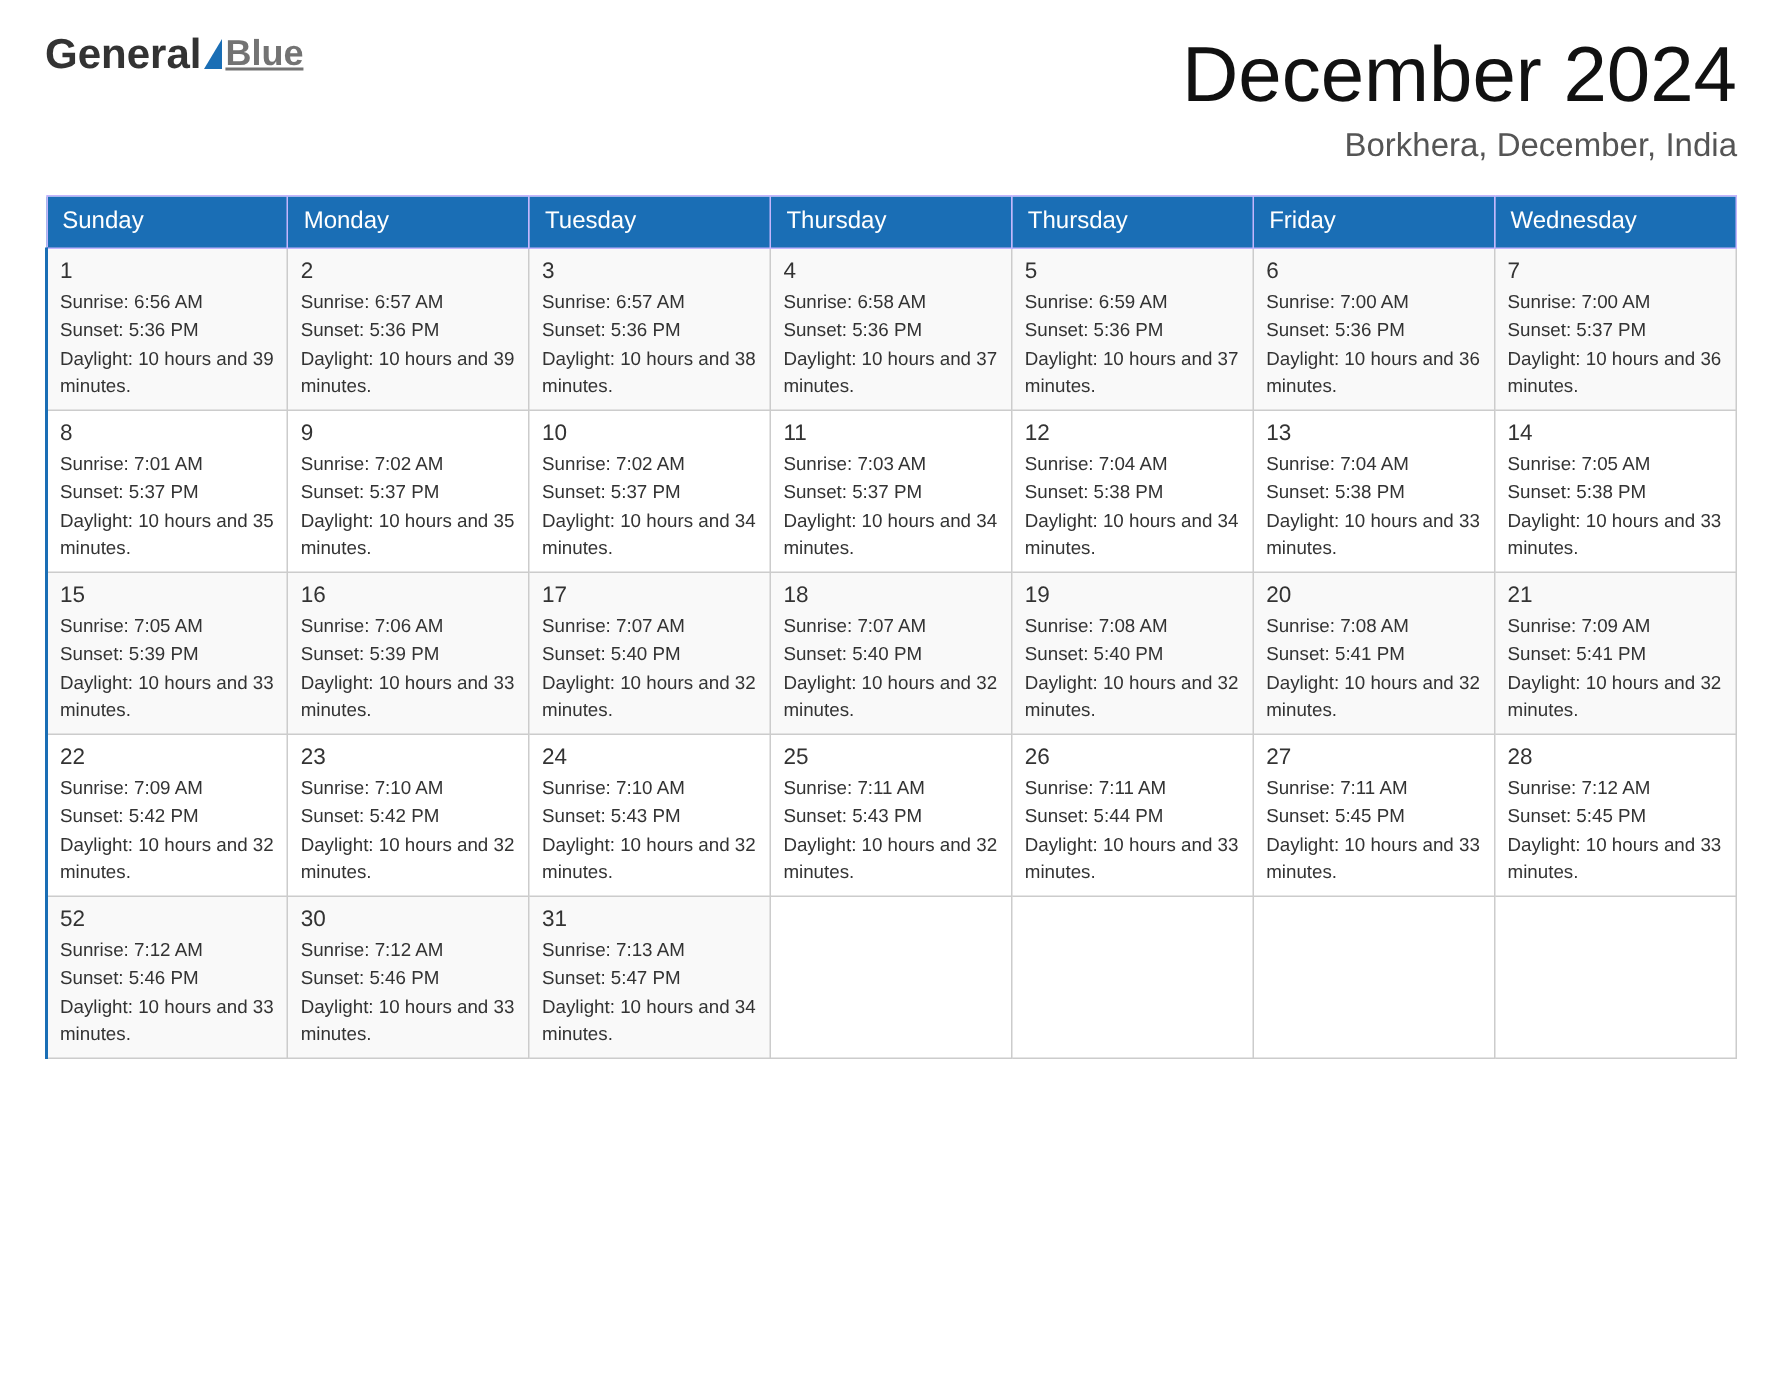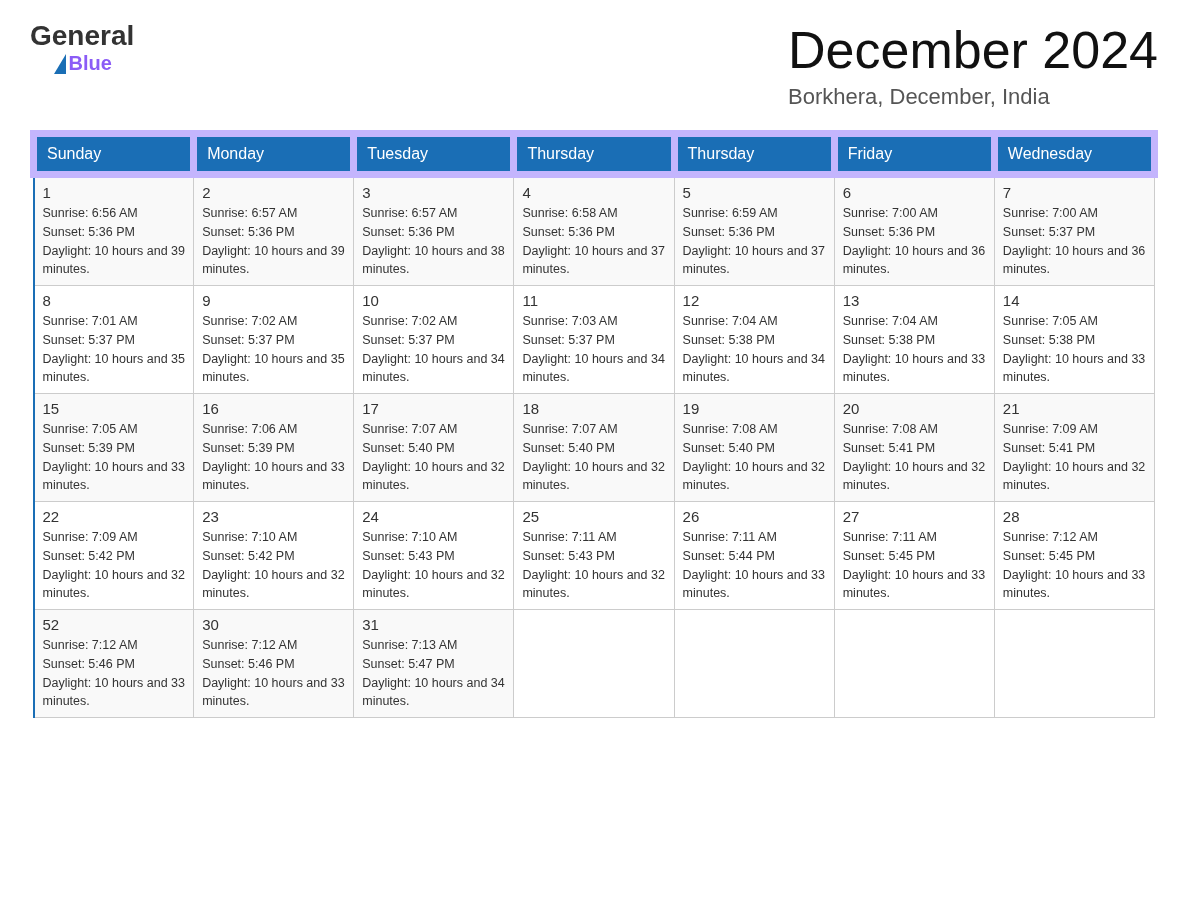--- a/index.html
+++ b/index.html
@@ -17,46 +17,47 @@
       margin-bottom: 20px;
     }
     .logo {
       display: flex;
       flex-direction: column;
       align-items: flex-start;
     }
     .logo-text {
       display: flex;
       align-items: center;
-      flex-direction: column;
     }
     .logo-general {
       font-size: 28px;
       font-weight: bold;
       color: #333;
     }
     .logo-blue-part {
       display: flex;
       align-items: center;
     }
     .logo-triangle {
       width: 0;
       height: 0;
       border-left: 12px solid transparent;
       border-right: 0px solid transparent;
       border-bottom: 20px solid #1a6eb5;
       margin-left: 2px;
       margin-right: 2px;
     }
     .logo-blue {
-      font-size: 20px;
+      font-size: 24px;
       font-weight: bold;
-      color: #8b5cf6;
+      color: #737373;
+      text-decoration: underline;
     }
     .title-section {
+      text-align: right;
     }
     .month-title {
       font-size: 52px;
       font-weight: normal;
       color: #111;
     }
     .location {
       font-size: 22px;
       color: #555;
       margin-top: 4px;
@@ -65,21 +66,21 @@
       width: 100%;
       border-collapse: collapse;
     }
     .calendar th {
       background-color: #1a6eb5;
       color: #ffffff;
       text-align: left;
       padding: 8px 10px;
       font-size: 16px;
       font-weight: normal;
-      border: 7px solid #c4b5fd;
+      border: 1px solid #c4b5fd;
     }
     .calendar td {
       vertical-align: top;
       padding: 6px 8px;
       border: 1px solid #cccccc;
       width: 14.28%;
       min-height: 100px;
       font-size: 13px;
       color: #333;
     }

